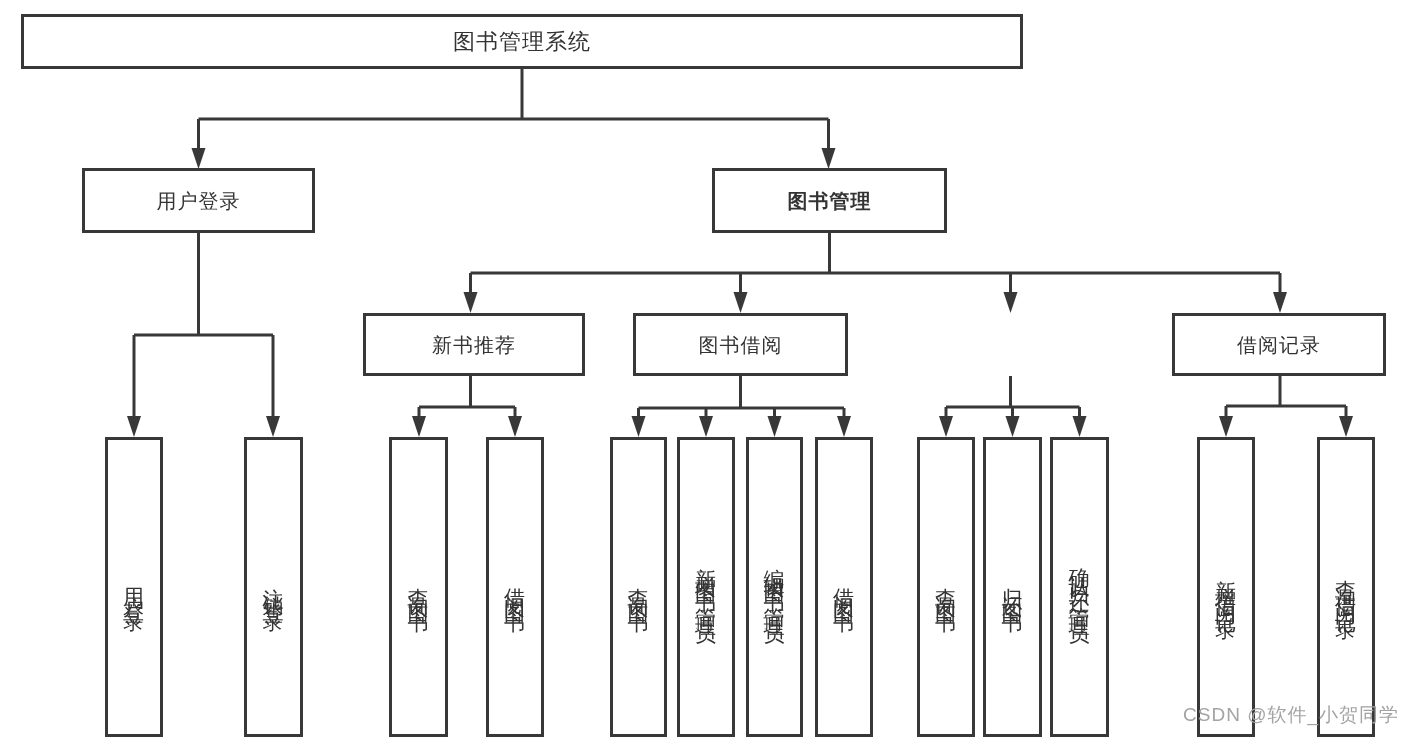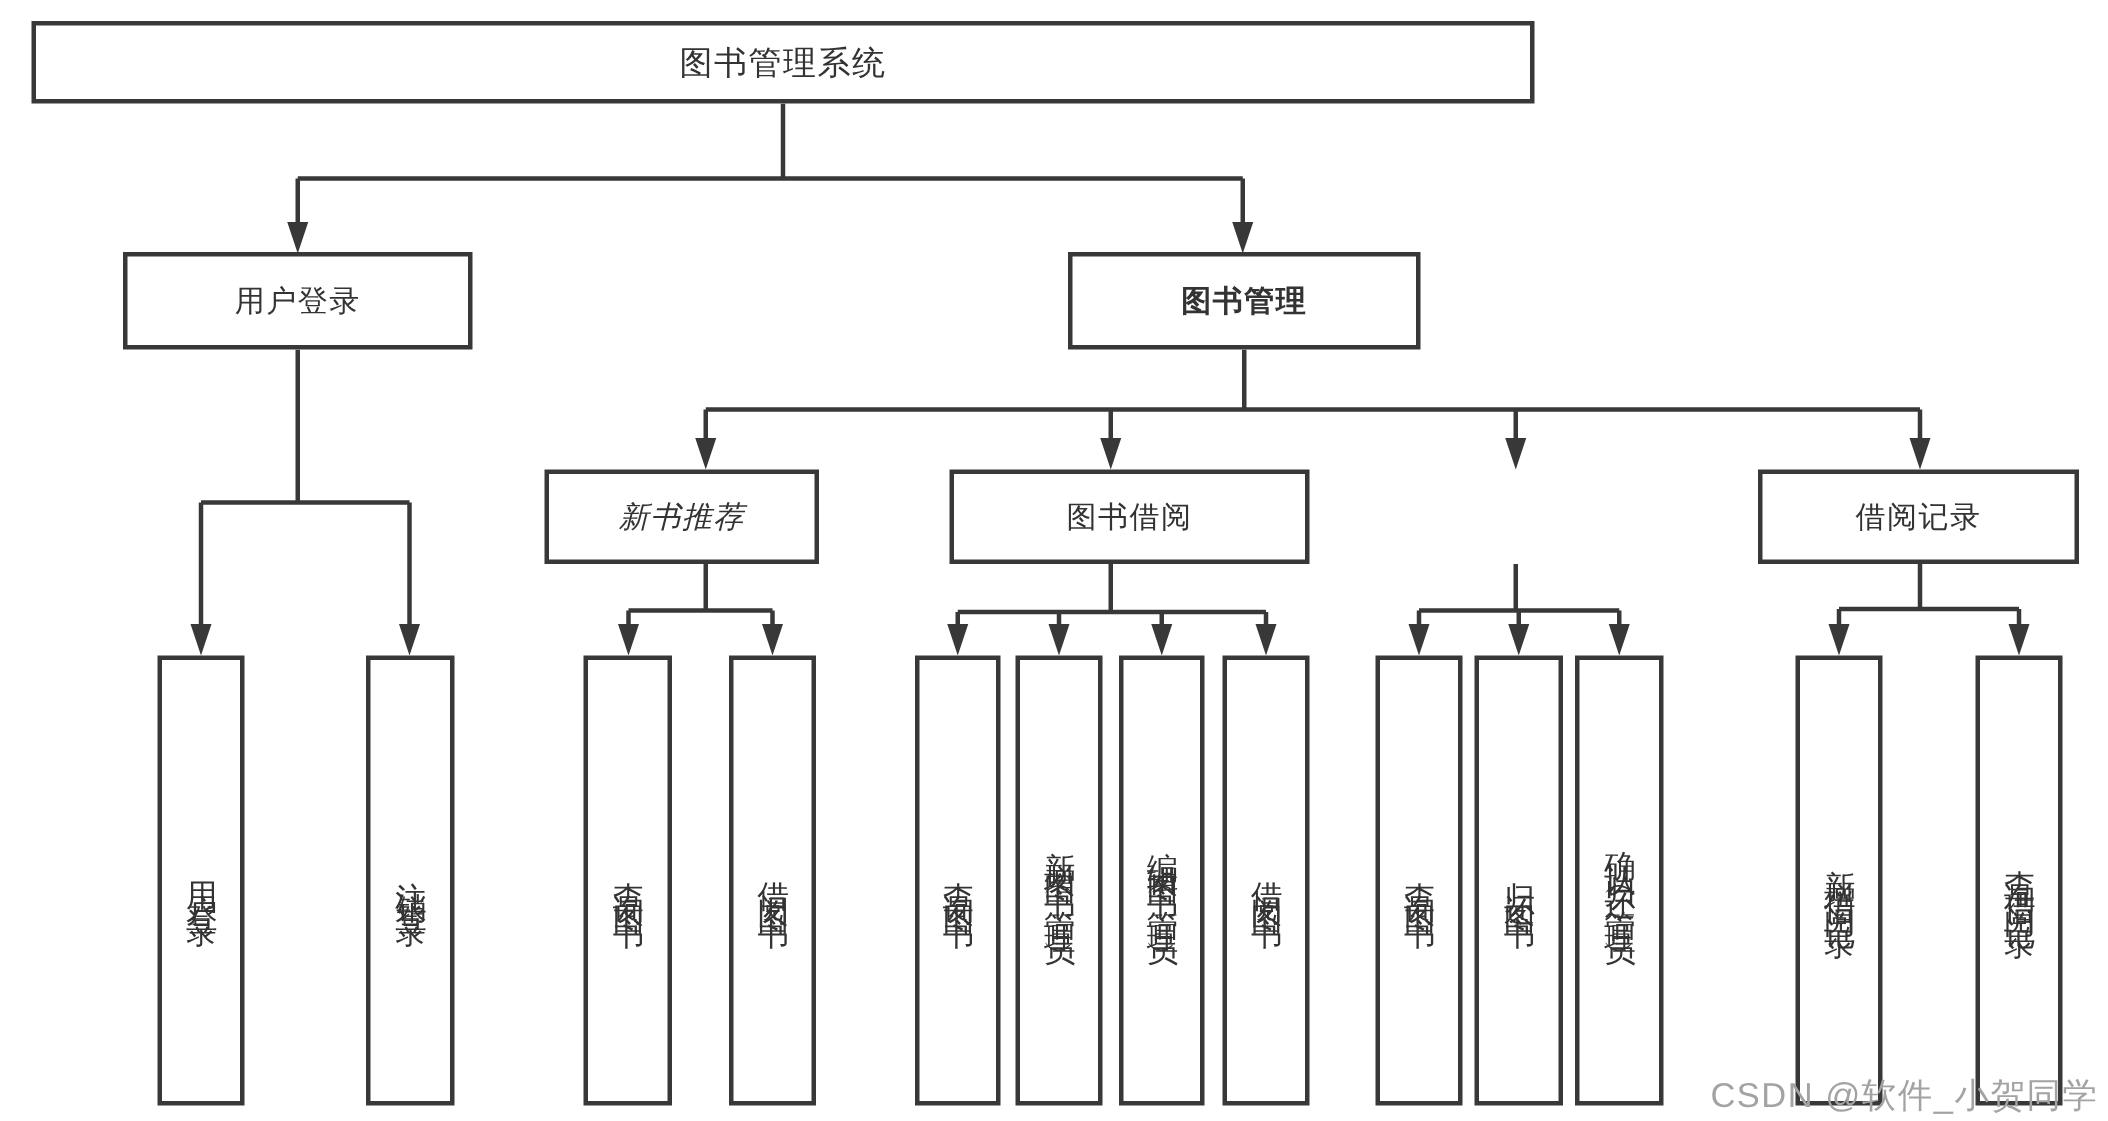--- a/index.html
+++ b/index.html
@@ -61,22 +61,22 @@
     writing-mode:vertical-rl;
     text-orientation:mixed;
     font-size:21px;
     letter-spacing:8px;
     top:437px;
     height:300px;
   }
   .watermark{
     position:absolute;
     right:6px;
-    bottom:1px;
-    font-size:23px;
+    bottom:19px;
+    font-size:19px;
     color:var(--watermark,#a3a3a3);
     letter-spacing:1px;
     z-index:5;
     white-space:nowrap;
   }
 </style>
 </head>
 <body>
 
 <div class="stage">
@@ -155,22 +155,22 @@
       <path d="M1346,406 V418"></path>
         <polygon points="1339,416 1353,416 1346,437"></polygon>
     </g>
   </svg>
 
   <div class="box hbox root" style="left:21px;top:14px;width:1002px;height:55px;">图书管理系统</div>
 
   <div class="box hbox" style="left:82px;top:168px;width:233px;height:65px;">用户登录</div>
   <div class="box hbox" style="left:712px;top:168px;width:235px;height:65px;font-weight:bold;">图书管理</div>
 
-  <div class="box hbox" style="left:363px;top:313px;width:183px;height:63px;font-style:italic;">新书推荐</div>
-  <div class="box hbox" style="left:633px;top:313px;width:240px;height:63px;">图书借阅</div>
+  <div class="box hbox" style="left:363px;top:313px;width:222px;height:63px;">新书推荐</div>
+  <div class="box hbox" style="left:633px;top:313px;width:215px;height:63px;">图书借阅</div>
   <div class="box hbox" style="left:1172px;top:313px;width:214px;height:63px;">借阅记录</div>
 
   <div class="box vbox" style="left:105px;width:58px;">用户登录</div>
   <div class="box vbox" style="left:244px;width:59px;">注销登录</div>
 
   <div class="box vbox" style="left:389px;width:59px;">查询图书</div>
   <div class="box vbox" style="left:486px;width:58px;">借阅图书</div>
 
   <div class="box vbox" style="left:610px;width:57px;">查询图书</div>
   <div class="box vbox" style="left:677px;width:58px;">新增图书（管理员）</div>

